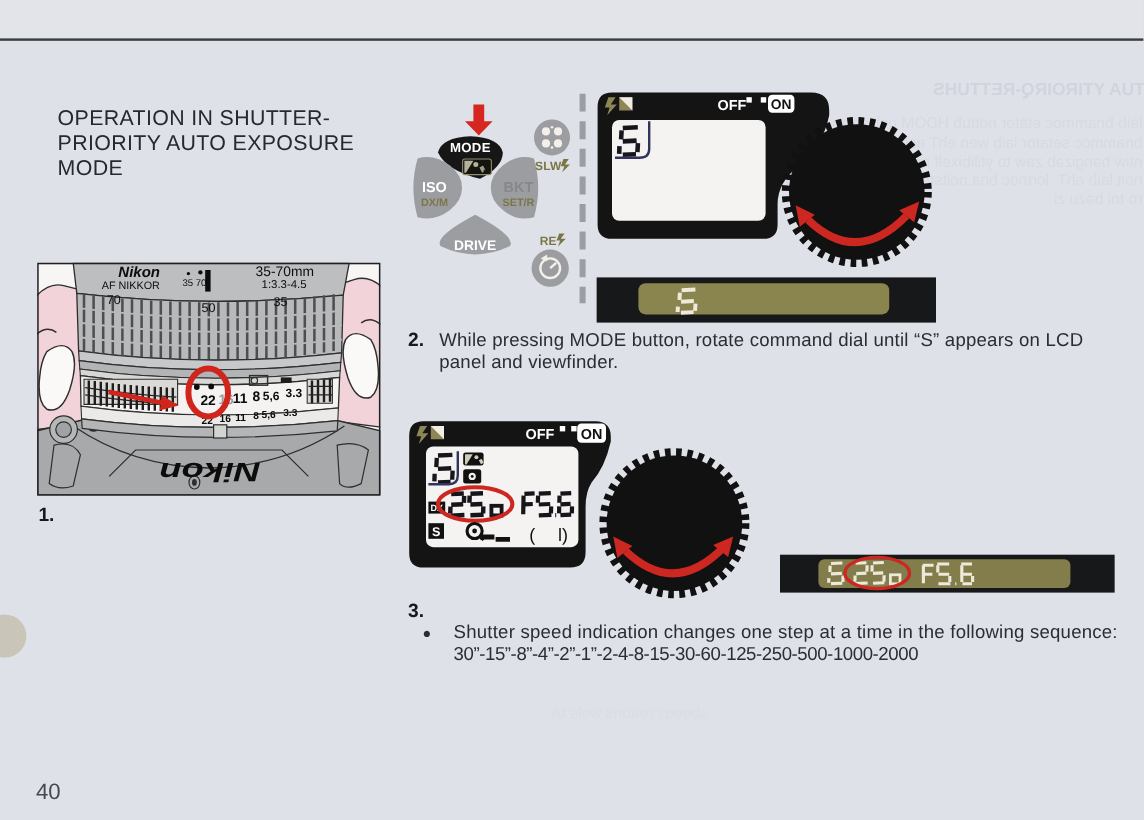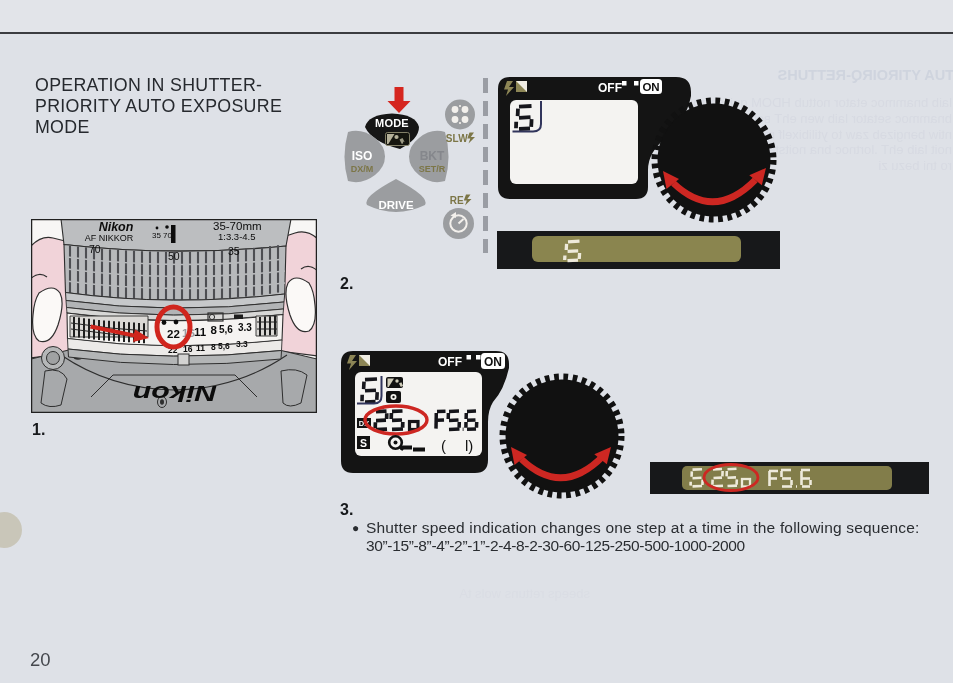--- a/index.html
+++ b/index.html
@@ -1,21 +1,21 @@
 <!DOCTYPE html>
 <html><head>
 <meta charset="utf-8">
 <style>
 html,body{margin:0;padding:0;}
 body{width:953px;height:683px;overflow:hidden;background:#dee1e7;font-family:"Liberation Sans",sans-serif;}
 #page{position:relative;width:953px;height:683px;background:#dee1e7;}
 .abs{position:absolute;}
 #topstrip{left:0;top:0;width:953px;height:32px;background:#e2e4e9;}
 #topline{left:0;top:32px;width:953px;height:2px;background:#3b3c40;}
-h1{font-size:17.8px;font-weight:400;color:#26292e;line-height:20.8px;margin:3px;letter-spacing:0.3px;}
+h1{font-size:17.8px;font-weight:400;color:#26292e;line-height:20.8px;margin:16px;letter-spacing:0.3px;}
 .body{font-size:15.5px;color:#2a2d31;line-height:18.5px;letter-spacing:0px;}
 .num{font-weight:700;font-size:16px;color:#17191c;flex:none;}
 .ghost{color:#d7dae2;user-select:none;font-weight:400;}
 #pg40{left:30px;top:649px;font-size:18.5px;color:#45484e;}
 </style>
 </head>
 <body>
 <div id="page">
   <div class="abs" id="topstrip"></div>
   <div class="abs" id="topline"></div>
@@ -290,20 +290,21 @@
           <path d="M82.6 22 L82.2 28"></path>
           <path d="M67.9 24.5 L67.7 29"></path>
           <path d="M70.5 29.6 L81 29.1"></path>
     </g>
   </svg>
   </div>
 
   <div class="abs" style="left:340px;top:275px;width:600px;">
     <div style="display:flex;">
         <span class="num" style="width:26px;">2.</span>
+    <span class="body" style="letter-spacing:0.18px;">While pressing MODE button, rotate command dial until “S” appears on LCD<br>panel and viewfinder.</span>
       </div>
   </div>
 
   <div class="abs" style="left:338px;top:348px;">
   <svg width="290" height="152" viewBox="0 0 290 152">
     <path d="M15 3 H158 Q171 3 171 16 V20 Q166 42 155 54 Q150 62 150 74 V112 Q150 125 137 125 H15 Q3 125 3 113 V15 Q3 3 15 3 Z" fill="#141414"></path>
     <rect x="17" y="24" width="127" height="84" rx="6" fill="#f4f3f1"></rect>
     <g fill="#8d8656">
       <path d="M12 7 l6 0 -4 6 5 0 -8 9 2 -6.5 -4 0 z"></path>
       <path d="M21 7 h11 v11 h-11 z"></path>
@@ -429,18 +430,18 @@
     <ellipse cx="81" cy="15.5" rx="27" ry="13" fill="none" stroke="#cd2722" stroke-width="2.8"></ellipse>
   </svg>
   </div>
 
   <div class="abs" style="left:340px;top:501px;width:620px;">
     <div style="display:flex;">
         <span class="num" style="width:26px;">3.</span>
       </div>
     <div style="display:flex;">
         <span class="body" style="flex:none;width:14px;margin-left:12px;font-size:12px;line-height:18.5px;">●</span>
-    <span class="body" style="letter-spacing:0.18px;line-height:18px;">Shutter speed indication changes one step at a time in the following sequence:<br><span style="letter-spacing:-0.35px;">30”-15”-8”-4”-2”-1”-2-4-8-2-30-60-125-250-500-1000-2000</span></span>
+    <span class="body" style="letter-spacing:0.18px;line-height:18px;margin-left:12px;">Shutter speed indication changes one step at a time in the following sequence:<br><span style="letter-spacing:-0.35px;">30”-15”-8”-4”-2”-1”-2-4-8-15-30-60-125-250-500-1000-2000</span></span>
       </div>
   </div>
 
-  <div class="abs" id="pg40">20</div>
+  <div class="abs" id="pg40">40</div>
 </div>
 
 </body></html>

